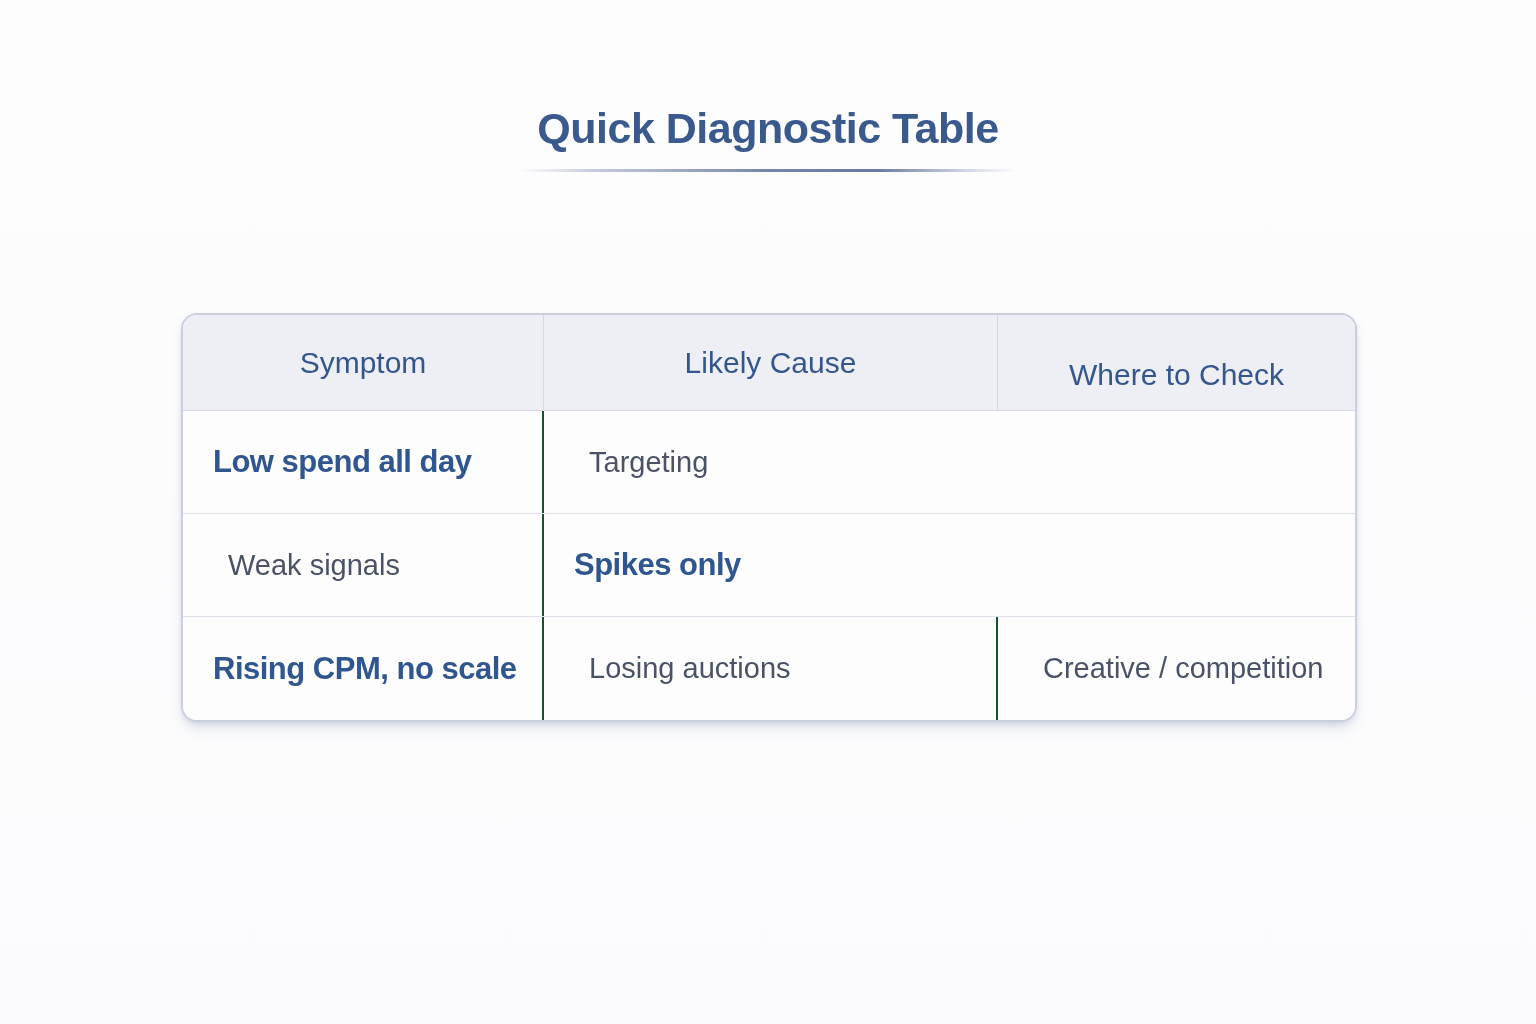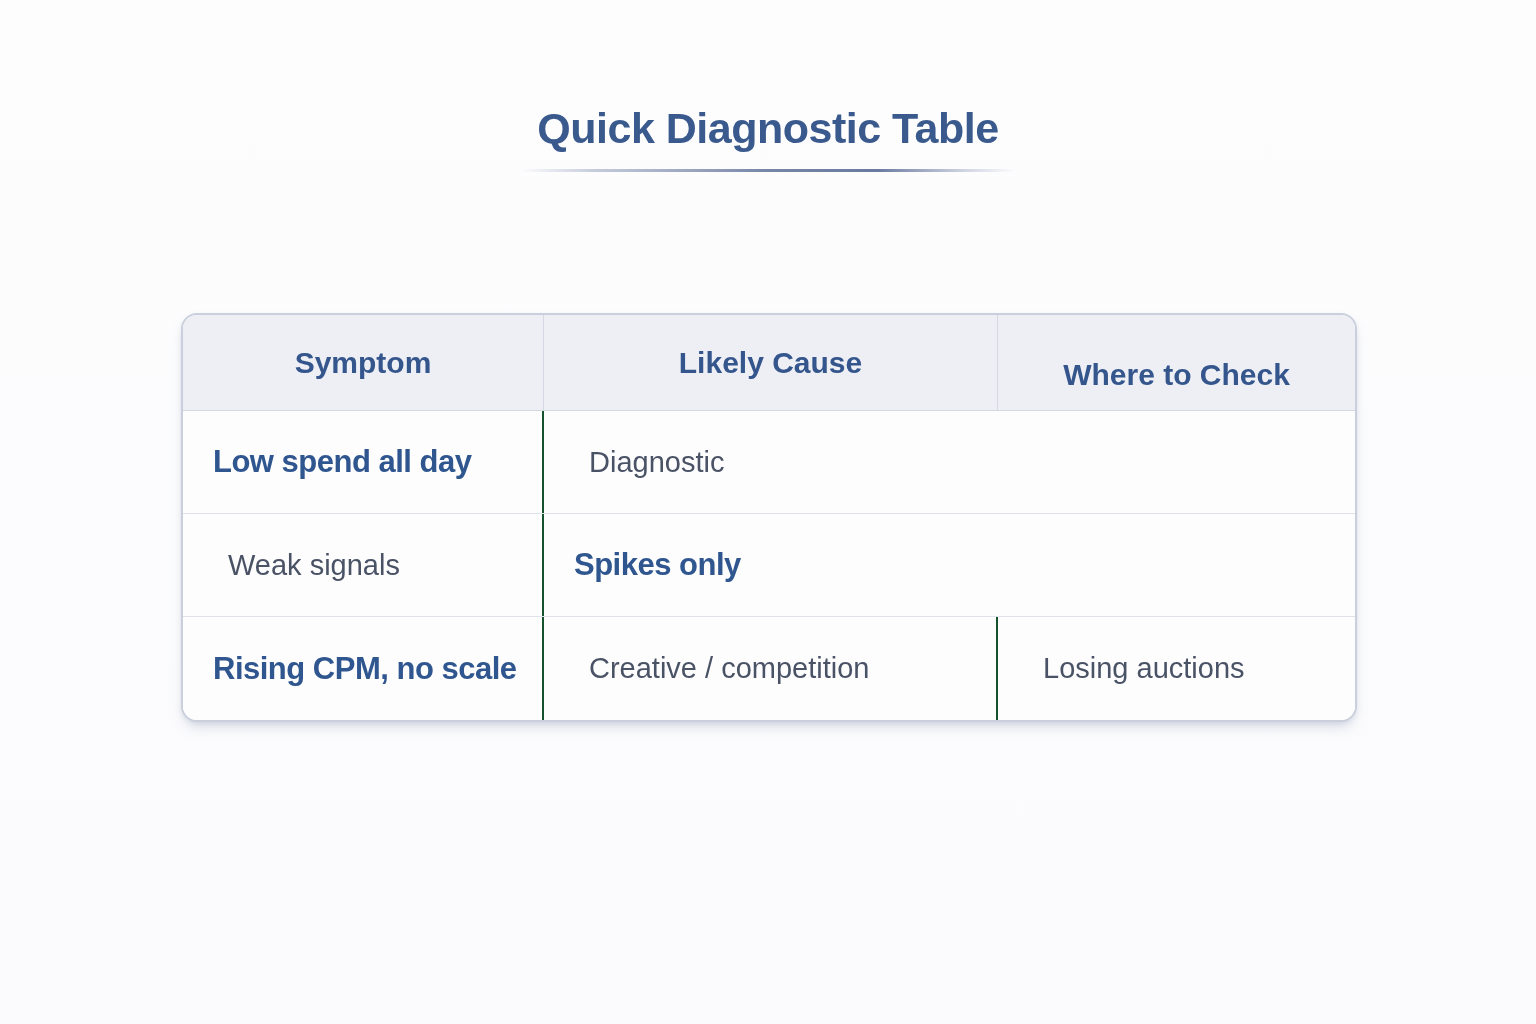--- a/index.html
+++ b/index.html
@@ -64,21 +64,21 @@
   .header-row {
     height: 96px;
     background: #edeff5;
     border-bottom: 1px solid #d2d7e2;
   }
   .header-cell {
     display: flex;
     align-items: center;
     justify-content: center;
     font-size: 30px;
-    font-weight: bold;
+    font-weight: normal;
     color: #34568c;
     border-right: 1px solid #d4d8e3;
     box-sizing: border-box;
   }
   .header-cell:last-child { border-right: none; margin-top: 24px; }
   .body-row {
     height: 103px;
     background: #fdfdfe;
     border-bottom: 1px solid #dfe2ea;
   }
@@ -117,28 +117,28 @@
   <div class="table-card">
 
     <div class="grid-row header-row">
       <div class="header-cell">Symptom</div>
       <div class="header-cell">Likely Cause</div>
       <div class="header-cell">Where to Check</div>
     </div>
 
     <div class="grid-row body-row">
       <div class="cell cell-symptom">Low spend all day</div>
-      <div class="cell cell-check">Diagnostic</div>
+      <div class="cell cell-check">Targeting</div>
     </div>
 
     <div class="grid-row body-row">
       <div class="cell cell-cause">Weak signals</div>
       <div class="cell cell-symptom">Spikes only</div>
     </div>
 
     <div class="grid-row body-row">
       <div class="cell cell-symptom">Rising CPM, no scale</div>
+      <div class="cell cell-cause">Losing auctions</div>
       <div class="cell cell-check">Creative / competition</div>
-      <div class="cell cell-cause">Losing auctions</div>
     </div>
 
   </div>
 </div>
 
 </body></html>

